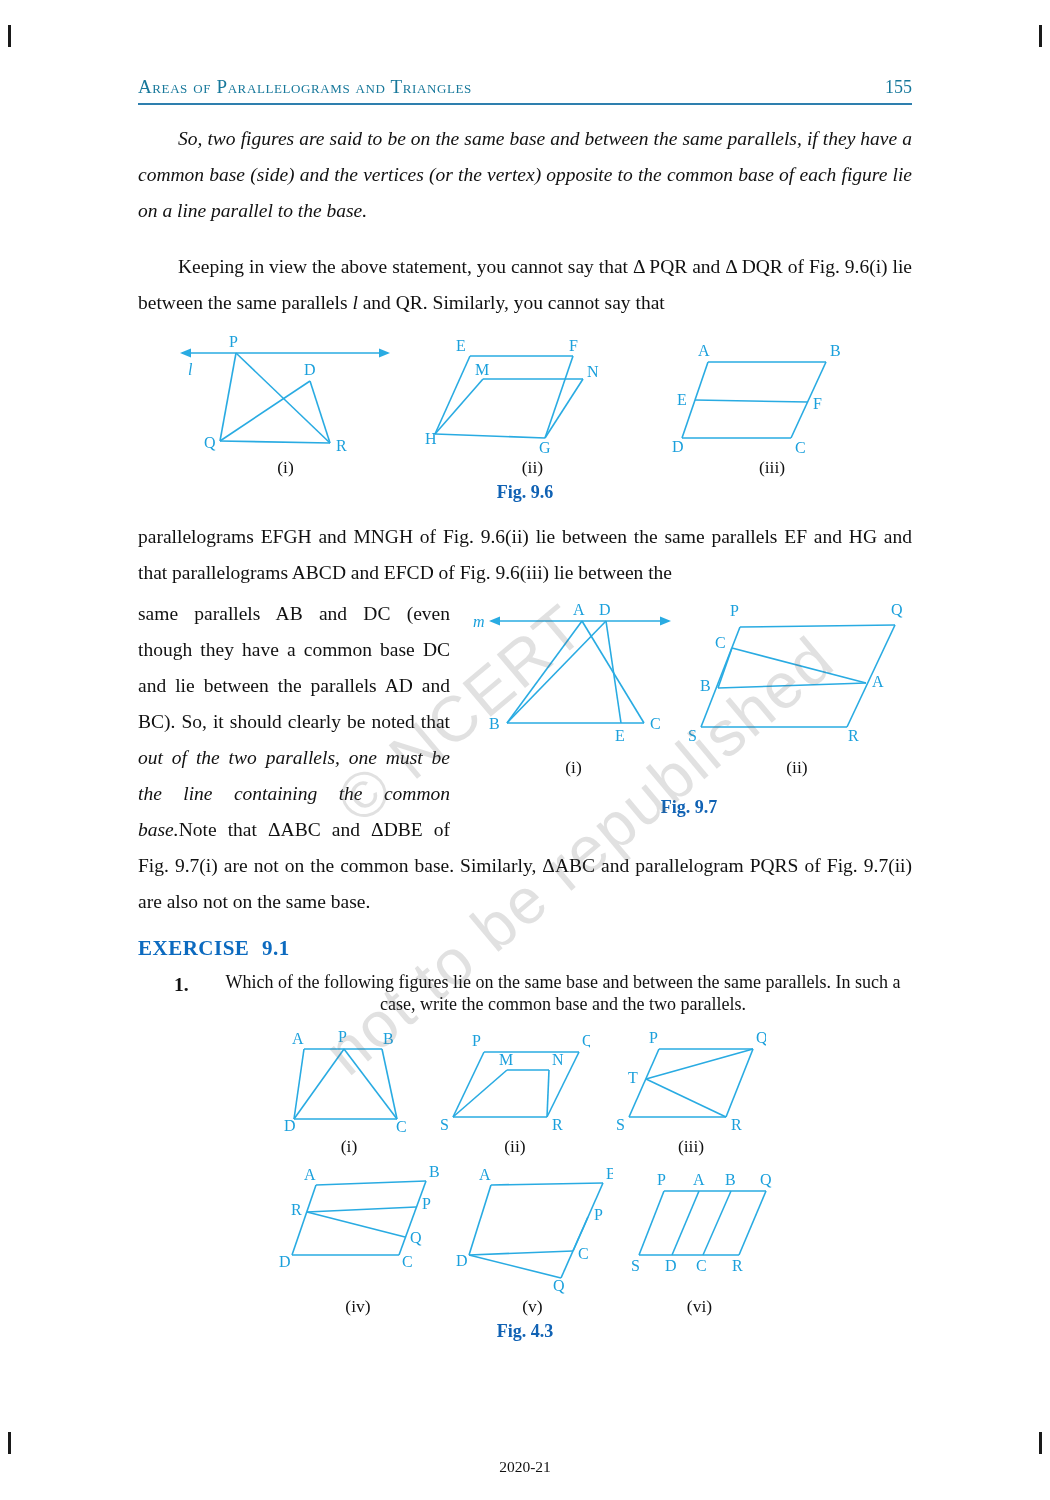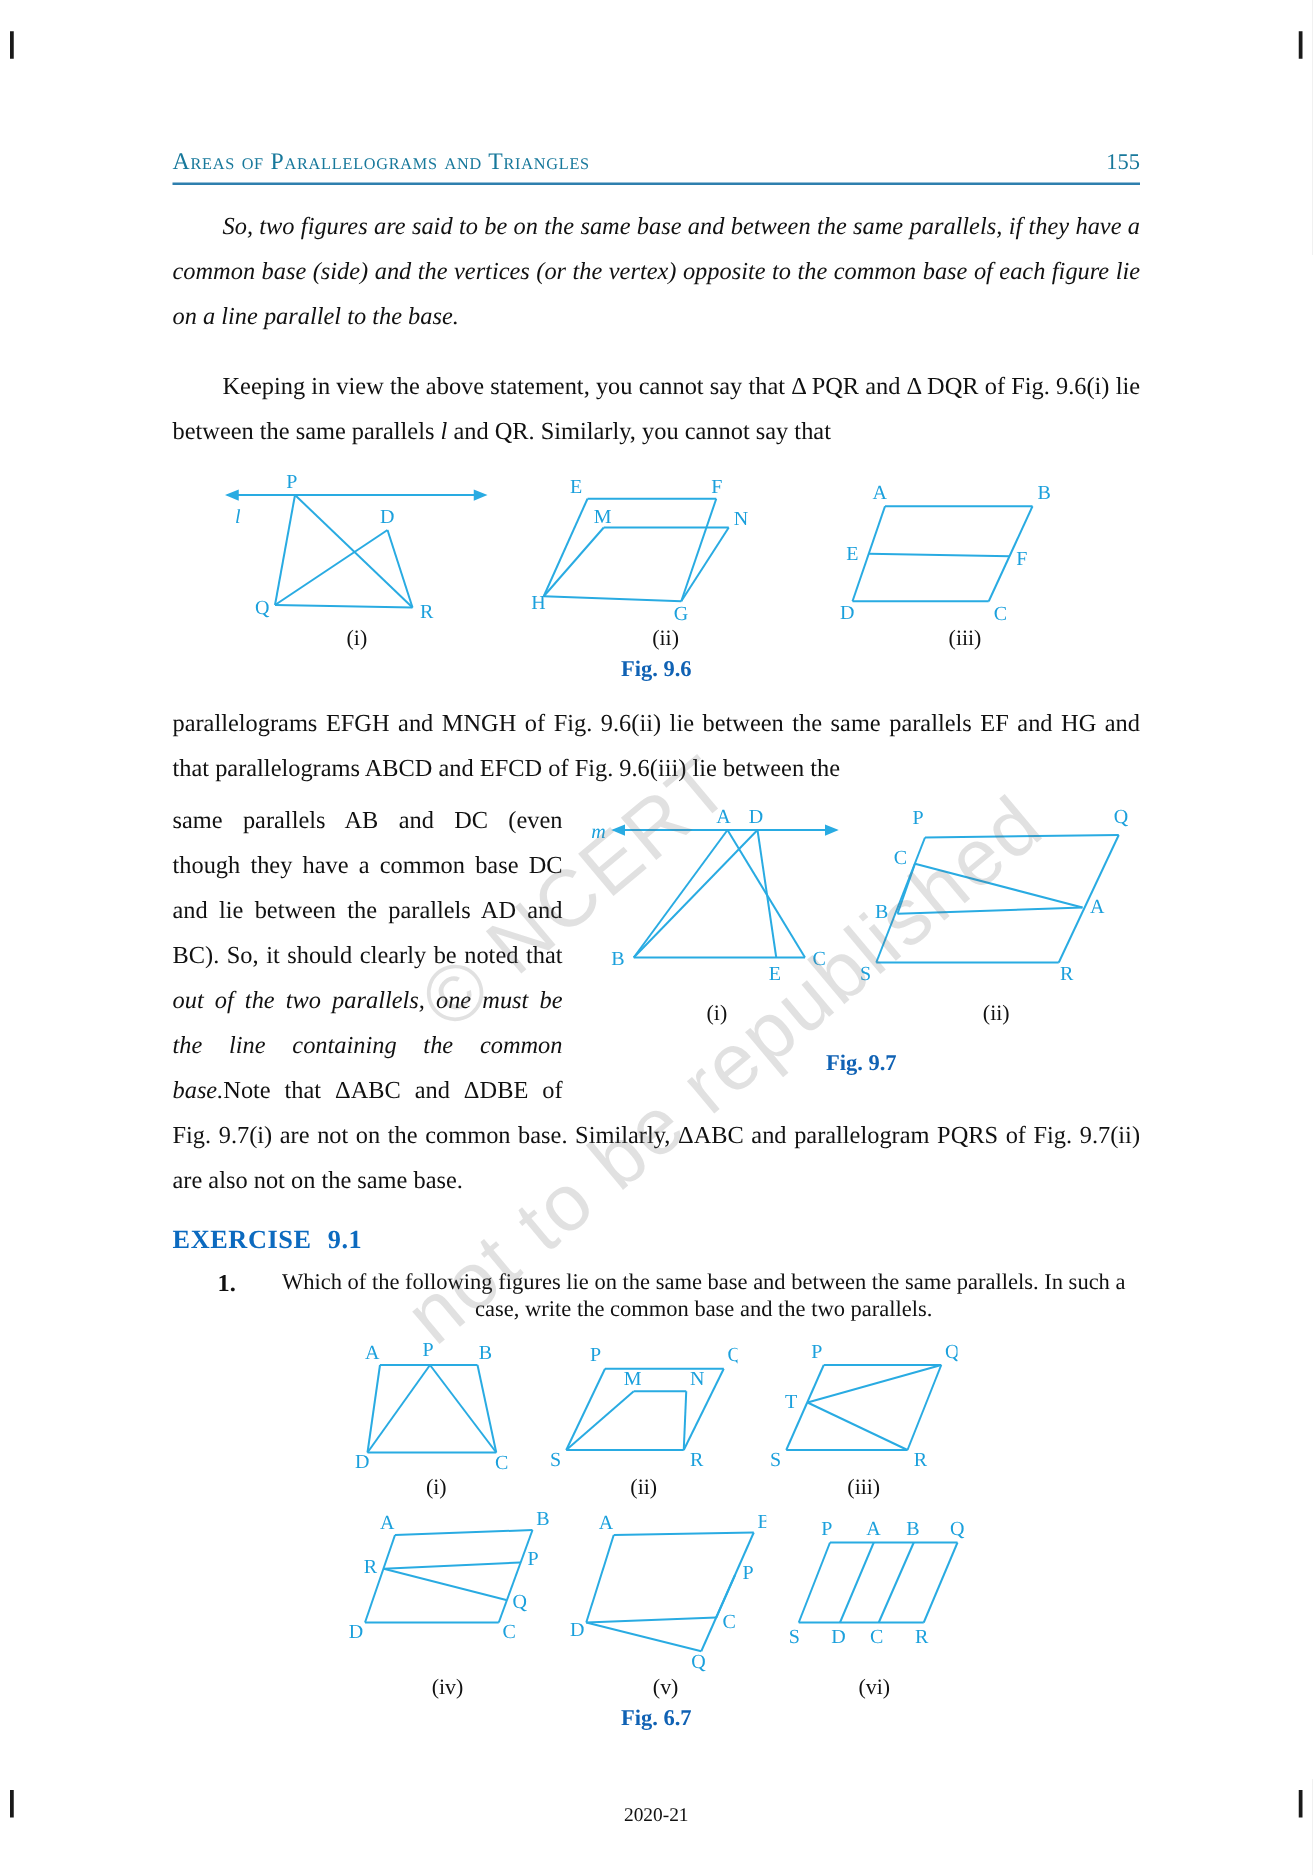--- a/index.html
+++ b/index.html
@@ -9,21 +9,21 @@
   .crop.v{width:3px;height:22px;}
   .crop.tl{left:8px;top:25px;} .crop.tr{left:1039px;top:25px;}
   .crop.bl{left:8px;top:1432px;} .crop.br{left:1039px;top:1432px;}
 
   .watermark{position:absolute;top:600px;left:40px;width:960px;
              transform:rotate(-40deg);color:rgba(105,105,105,0.20);
              font-family:"Liberation Sans", sans-serif;font-size:64px;
              text-align:center;pointer-events:none;z-index:9;letter-spacing:2px;}
   .watermark .wline{height:185px;line-height:185px;white-space:nowrap;}
 
-  .content{position:relative;padding:119px 138px 0 138px;z-index:2;}
+  .content{position:relative;padding:76px 138px 0 138px;z-index:2;}
 
   .header-row{display:flex;justify-content:space-between;align-items:baseline;
               color:#17789b;}
   .chapter-title{font-variant:small-caps;font-size:19px;letter-spacing:0.6px;}
   .page-number{font-size:18px;}
   .header-rule{border-top:2px solid #2e7fae;margin-top:5px;height:0;}
 
   .para{font-size:19.5px;line-height:36px;text-align:justify;margin:0;}
   .indent{text-indent:40px;}
   .it{font-style:italic;}
@@ -43,21 +43,21 @@
 
   .exercise-heading{font-size:21px;font-weight:bold;color:#0c6abf;
                     margin:16px 0 10px 0;word-spacing:7px;letter-spacing:0.5px;}
   .exercise-item{display:flex;margin-top:4px;padding-left:36px;}
   .item-num{font-weight:bold;width:40px;flex:none;font-size:19.5px;line-height:27.5px;}
   .item-text{font-size:18px;line-height:22px;text-align:center;}
 
   .fig98-row1{gap:26px;margin-top:12px;}
   .fig98-row2{gap:12px;margin-top:8px;}
 
-  .footer{position:absolute;left:0;bottom:38px;width:100%;text-align:center;
+  .footer{position:absolute;left:0;bottom:24px;width:100%;text-align:center;
           font-size:15.5px;color:#111;}
 
   svg line{stroke:#29abe2;stroke-width:1.6;fill:none;}
   svg polygon{fill:#29abe2;stroke:none;}
   svg text{fill:#1ba0dc;font-family:"Liberation Serif", serif;font-size:16px;}
   svg text.itl{font-style:italic;}
   .clearfix::after{content:"";display:table;clear:both;}
 </style>
 </head>
 <body>
@@ -347,20 +347,20 @@
             <text x="6" y="106">S</text>
             <text x="40" y="106">D</text>
             <text x="71" y="106">C</text>
             <text x="107" y="106">R</text>
           </svg>
           <div class="sublabel">(vi)</div>
         </div>
 
       </div>
 
-      <div class="fig-caption">Fig. 6.7</div>
+      <div class="fig-caption">Fig. 4.3</div>
     </div>
 
   </div>
 
   <div class="footer">2020-21</div>
 
 </div>
 
 </body></html>

